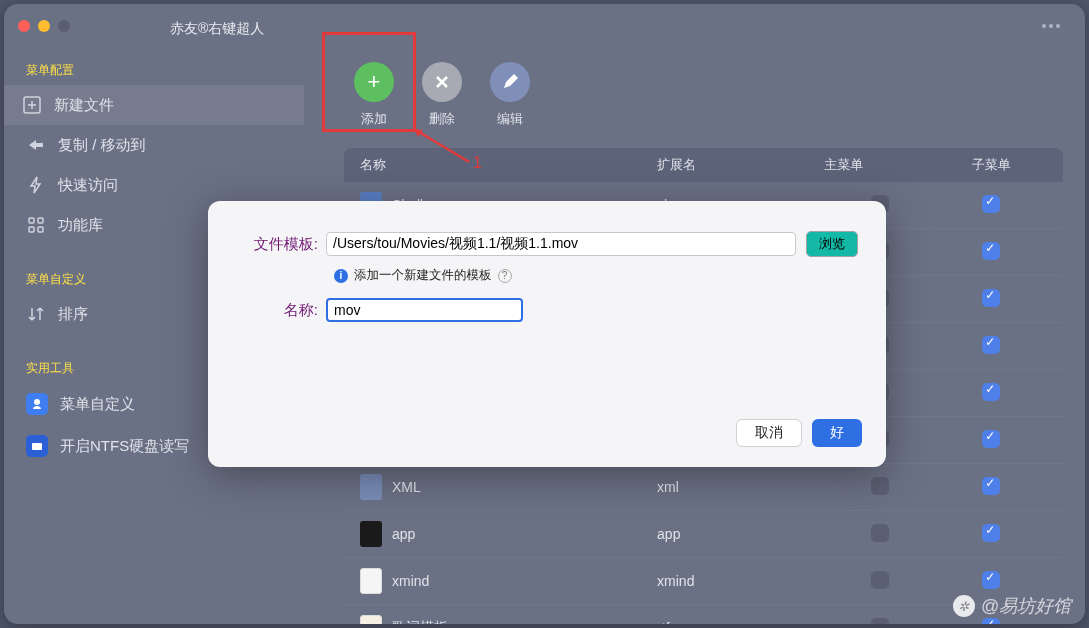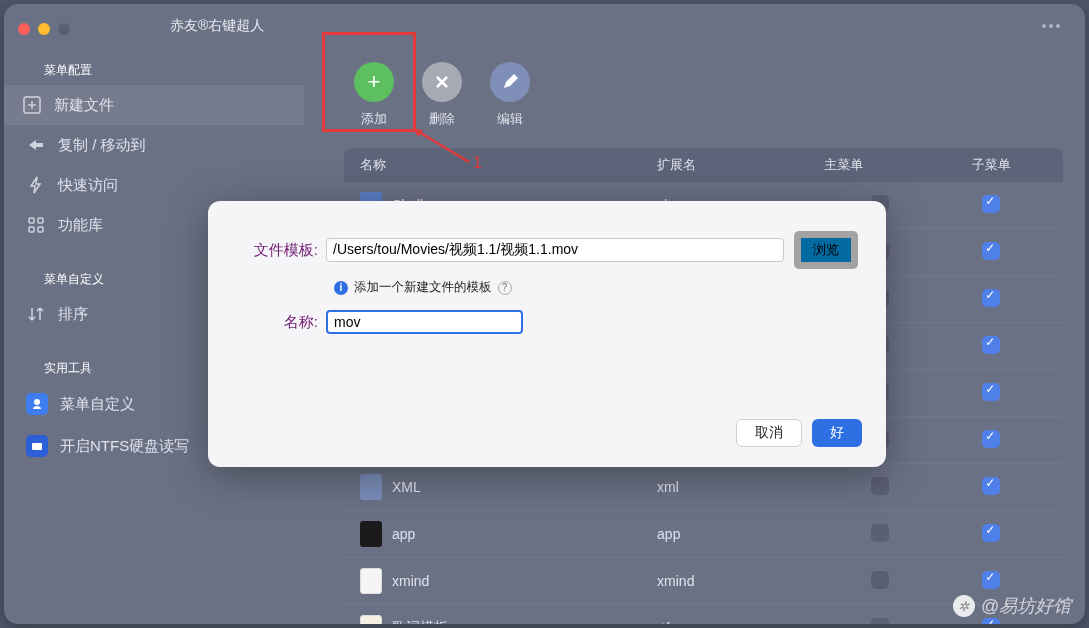--- a/index.html
+++ b/index.html
@@ -1,29 +1,29 @@
 <!DOCTYPE html>
 <html><head>
 <meta charset="utf-8">
 <style>
 * { margin: 0; padding: 0; box-sizing: border-box; font-family: -apple-system, "PingFang SC", "Helvetica Neue", sans-serif; }
 body { width: 1089px; height: 628px; background: #4e5568; position: relative; overflow: hidden; }
 .window { position: absolute; left: 4px; top: 4px; right: 4px; bottom: 4px; background: #6b7185; border-radius: 14px; overflow: hidden; box-shadow: 0 4px 16px rgba(0,0,0,0.3); }
-.titlebar { height: 40px; display: flex; align-items: flex-end; padding: 9px 14px; }
+.titlebar { height: 40px; display: flex; align-items: flex-start; padding: 16px 14px; }
 .traffic { display: flex; gap: 8px; }
 .traffic span { width: 12px; height: 12px; border-radius: 50%; display: block; }
 .traffic .close { background: #ff5f57; }
 .traffic .min { background: #febc2e; }
 .traffic .max { background: #5a5f70; }
 .app-title { color: #e8eaef; font-size: 14px; font-weight: 500; margin-left: 100px; }
 .more-dots { position: absolute; right: 18px; top: 14px; width: 32px; height: 16px; border-radius: 12px; display: flex; align-items: center; justify-content: center; gap: 3px; }
 .more-dots span { width: 4px; height: 4px; border-radius: 50%; background: #b0b4c0; }
 .layout { display: flex; height: calc(100% - 40px); }
 .sidebar { width: 300px; padding: 10px 0; }
-.section-label { color: #ffffff; font-size: 12px; padding: 8px 40px 6px; }
+.section-label { color: #fde047; font-size: 12px; padding: 8px 22px 6px; }
 .side-item { display: flex; align-items: center; gap: 12px; padding: 10px 22px; color: #dfe2ea; font-size: 15px; cursor: pointer; }
 .side-item.active { background: rgba(255,255,255,0.08); border-radius: 0; padding-left: 18px; }
 .side-icon { width: 20px; height: 20px; display: flex; align-items: center; justify-content: center; color: #cfd3dd; }
 .side-item .badge-icon { width: 22px; height: 22px; border-radius: 5px; display: flex; align-items: center; justify-content: center; font-size: 12px; color: #fff; }
 .badge-blue { background: #3e7ef0; }
 .badge-darkblue { background: #2a5fd6; }
 .content { flex: 1; padding: 0 0 0 0; position: relative; }
 .toolbar { display: flex; gap: 28px; padding: 18px 50px 14px 50px; align-items: flex-end; }
 .tool-btn { display: flex; flex-direction: column; align-items: center; gap: 8px; cursor: pointer; }
 .tool-circle { width: 40px; height: 40px; border-radius: 50%; display: flex; align-items: center; justify-content: center; color: #fff; font-size: 22px; }
@@ -55,21 +55,21 @@
 .fi-rtf { background: #f5efe4; border:1px solid #ddd;}
 .chk { width: 18px; height: 18px; border-radius: 5px; display: inline-block; }
 .chk.off { background: #5a5f72; }
 .chk.on { background: #4f7fe8; position: relative; }
 .chk.on::after { content: "✓"; color: #fff; font-size: 12px; position: absolute; left: 3px; top: -1px; }
 .dialog { position: absolute; left: 204px; top: 197px; width: 678px; height: 266px; background: #f5f5f7; border-radius: 12px; box-shadow: 0 8px 40px rgba(0,0,0,0.35); padding: 30px 28px 20px; }
 .form-row { display: flex; align-items: center; margin-bottom: 10px; }
 .form-label { width: 90px; text-align: right; color: #701a75; font-size: 15px; padding-right: 8px; }
 .form-input { flex: 1; height: 24px; border: 1px solid #c8c8cc; border-radius: 4px; padding: 2px 6px; font-size: 14px; background: #fff; }
 .form-input.focus { border: 2.5px solid #2f6fe4; border-radius: 4px; }
-.browse-btn { margin-left: 10px; padding: 3px 12px; background: #0369a1; border: 7px solid #a3a3a3; border-radius: 5px; font-size: 13px; cursor: pointer; }
+.browse-btn { margin-left: 10px; padding: 3px 12px; background: #14b8a6; border: 1px solid #a3a3a3; border-radius: 5px; font-size: 13px; cursor: pointer; }
 .helper { display: flex; align-items: center; gap: 6px; margin-left: 98px; font-size: 12.5px; color: #222; margin-bottom: 14px; }
 .info-icon { width: 14px; height: 14px; border-radius: 50%; background: #2f6fe4; color: #fff; display: flex; align-items: center; justify-content: center; font-size: 10px; font-weight: bold; }
 .q-icon { width: 14px; height: 14px; border-radius: 50%; border: 1px solid #aaa; color: #777; display: flex; align-items: center; justify-content: center; font-size: 10px; }
 .dialog-actions { position: absolute; right: 24px; bottom: 20px; display: flex; gap: 10px; }
 .btn { padding: 4px 18px; border-radius: 6px; font-size: 14px; cursor: pointer; border: none; }
 .btn-cancel { background: #fff; border: 1px solid #d0d0d4; color: #222; }
 .btn-ok { background: #2f6fe4; color: #fff; }
 .watermark { position: absolute; right: 14px; bottom: 6px; color: rgba(255,255,255,0.7); font-size: 18px; font-style: italic; display: flex; align-items: center; gap: 6px; }
 .watermark .paw { width: 22px; height: 22px; border-radius: 50%; background: rgba(255,255,255,0.85); color: #888; display: flex; align-items: center; justify-content: center; font-size: 13px; }
 svg { display: block; }

